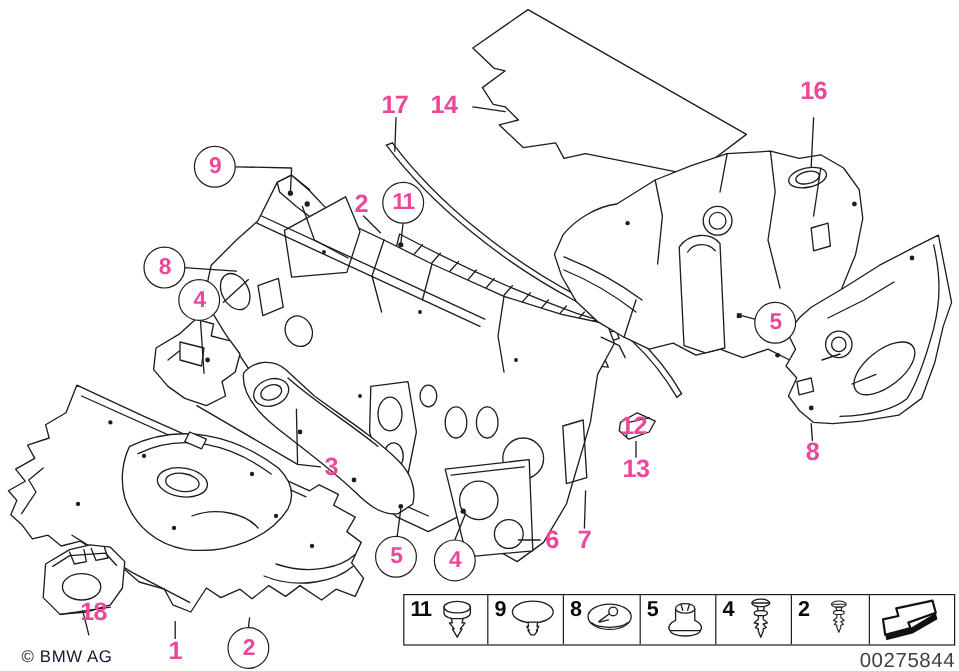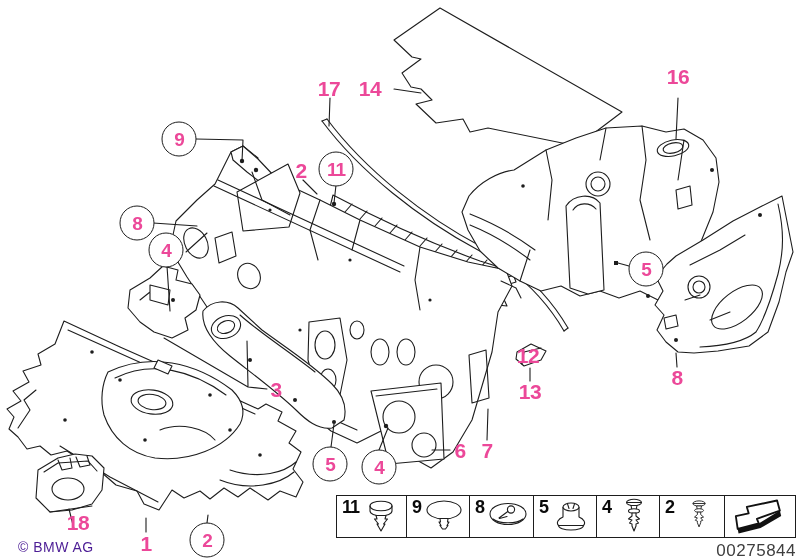--- a/index.html
+++ b/index.html
@@ -28,21 +28,21 @@
     display:flex;align-items:center;justify-content:flex-end;
   }
   .legend-cell + .legend-cell{border-left:1.3px solid #1d1d1d;}
   .legend-ref{
     position:absolute;left:5px;top:1px;font-weight:bold;font-size:18px;
     color:#0a0a0a;letter-spacing:-1px;
   }
   .legend-icon{margin-right:3px;}
   #copyright{
     position:absolute;left:18px;top:539px;z-index:3;
-    font-size:14px;color:#4c1d95;letter-spacing:0.5px;
+    font-size:14px;color:#0f172a;letter-spacing:0.5px;
   }
   #doc-number{
     position:absolute;right:3px;top:541px;z-index:3;
     font-size:17px;color:#3f3f3f;letter-spacing:0.5px;
   }
   svg .ln{fill:none;stroke:#1d1d1d;stroke-width:1.1;stroke-linejoin:round;stroke-linecap:round;}
   svg .fw{fill:#ffffff;stroke:#1d1d1d;stroke-width:1.1;stroke-linejoin:round;}
   svg .dot{fill:#1d1d1d;stroke:none;}
 </style>
 </head>
@@ -285,21 +285,21 @@
     <div class="callout" style="left: 678px; top: 76px;">16</div>
     <div class="callout" style="left: 528px; top: 307px; margin-top: 48px;">12</div>
     <div class="callout" style="left: 530px; top: 391px;">13</div>
     <div class="callout" style="left: 276px; top: 389px;">3</div>
     <div class="callout" style="left: 460px; top: 450px;">6</div>
     <div class="callout" style="left: 487px; top: 450px;">7</div>
     <div class="callout circled" style="left: 330px; top: 464px;">5</div>
     <div class="callout circled" style="left: 379px; top: 467px;">4</div>
     <div class="callout circled" style="left: 646px; top: 269px;">5</div>
     <div class="callout" style="left: 677px; top: 377px;">8</div>
-    <div class="callout" style="left: 78px; top: 510px; margin-top: 12px;">18</div>
+    <div class="callout" style="left: 78px; top: 510px;">18</div>
     <div class="callout" style="left: 146px; top: 543px;">1</div>
     <div class="callout circled" style="left: 207px; top: 540px;">2</div>
   </div>
 
 <div id="legend">
     <div class="legend-cell" style="width: 69px;">
       <span class="legend-ref">11</span>
       <svg width="44" height="40" viewBox="0 0 44 40" class="legend-icon">
         <use href="#tpl-expanding-rivet-clip-icon"></use>
       </svg>

